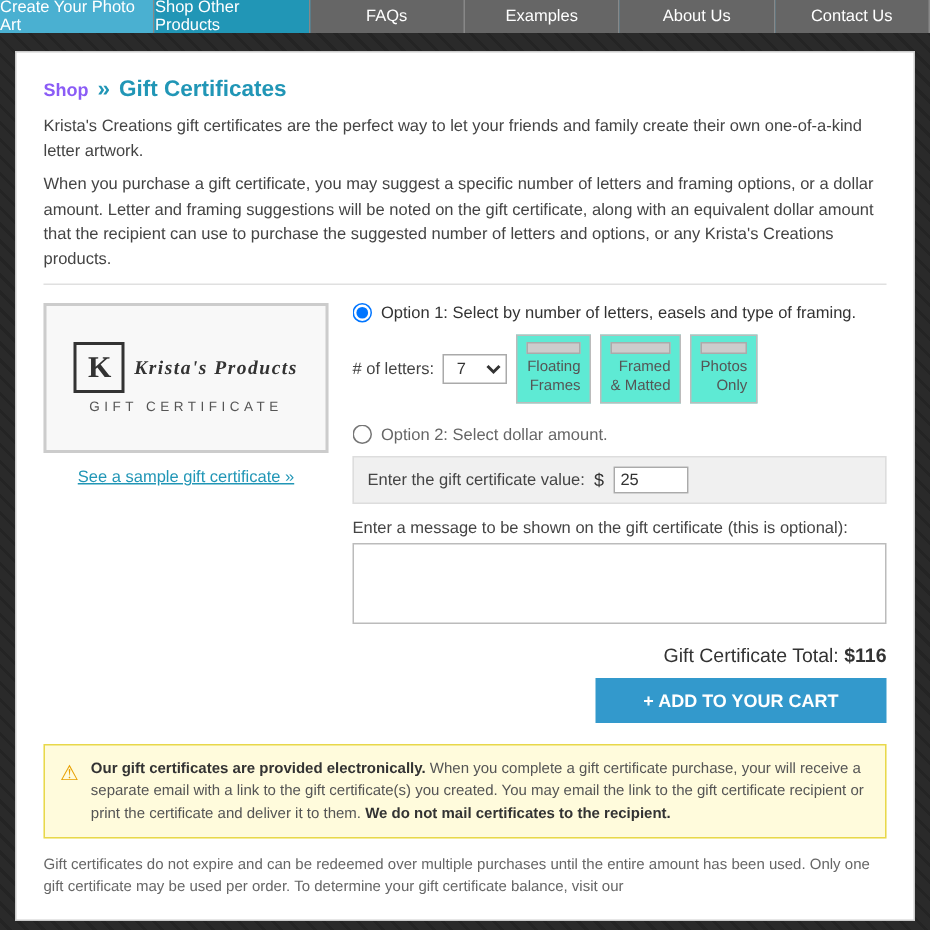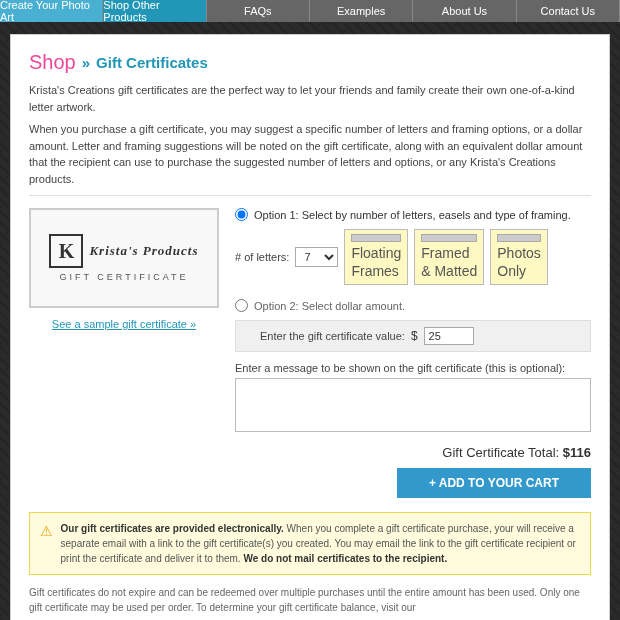--- a/index.html
+++ b/index.html
@@ -59,23 +59,23 @@
     }
 
     
     .breadcrumb {
       display: flex;
       align-items: center;
       gap: 6px;
       margin-bottom: 8px;
     }
     .breadcrumb-shop {
-      color: #ec4899;
-      font-size: 20px;
-      font-weight: normal;
+      color: #8b5cf6;
+      font-size: 12px;
+      font-weight: bold;
       text-decoration: none;
       cursor: pointer;
     }
     .breadcrumb-arrow {
       color: #2196b6;
       font-size: 15px;
       font-weight: bold;
     }
     .breadcrumb-current {
       color: #2196b6;
@@ -199,24 +199,24 @@
     .letters-select {
       border: 1px solid #aaa;
       padding: 2px 4px;
       font-size: 11px;
       background: #fff;
       cursor: pointer;
       color: #333;
     }
     .framing-option {
       border: 1px solid #bbb;
-      background: #fef9c3;
+      background: #5eead4;
       padding: 4px 6px;
-      font-size: 14px;
-      text-align: left;
+      font-size: 10px;
+      text-align: right;
       color: #555;
       cursor: pointer;
       min-width: 44px;
       line-height: 1.3;
     }
     .framing-option .icon-line {
       display: block;
       height: 8px;
       border: 1px solid #aaa;
       margin-bottom: 2px;
@@ -225,21 +225,21 @@
 
     
     .dollar-section {
       margin-bottom: 10px;
     }
     .value-input-row {
       display: flex;
       align-items: center;
       gap: 6px;
       background: #f0f0f0;
-      padding: 6px 24px;
+      padding: 6px 9px;
       margin-top: 6px;
       border: 1px solid #ddd;
     }
     .dollar-sign {
       font-size: 12px;
       color: #333;
     }
     .value-input {
       border: 1px solid #aaa;
       padding: 2px 4px;

